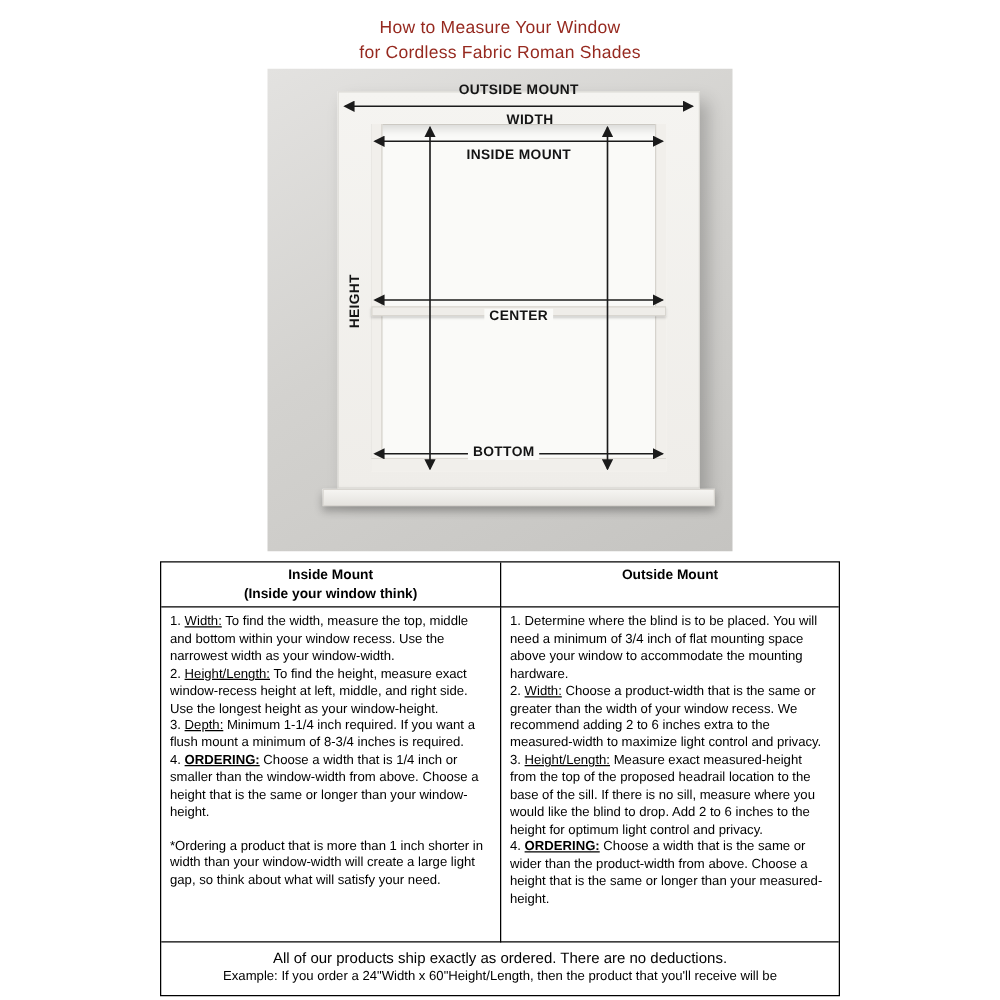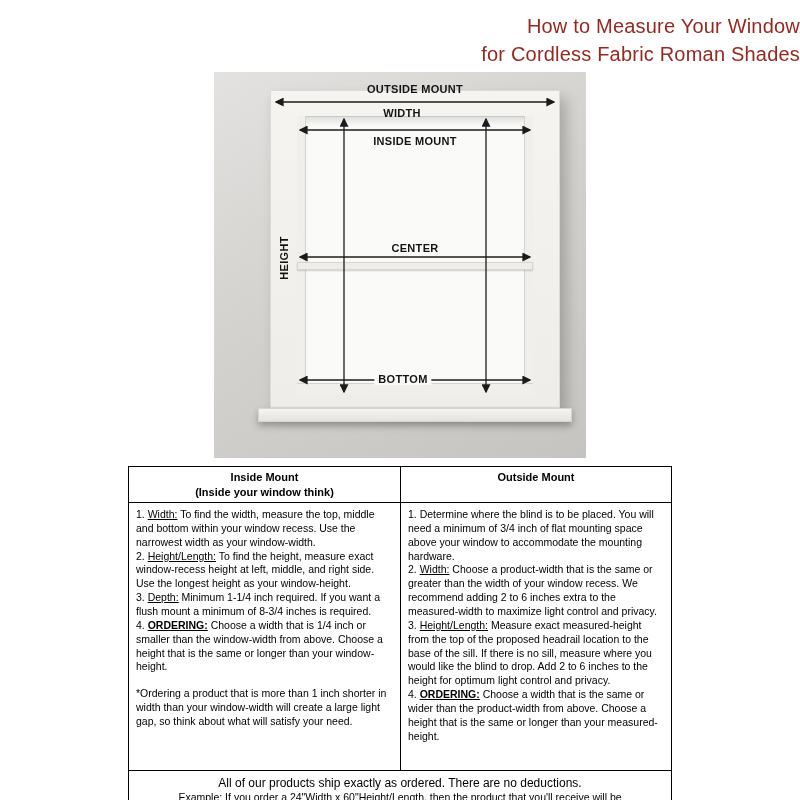--- a/index.html
+++ b/index.html
@@ -4,21 +4,21 @@
 <style>
   html,body{margin:0;padding:0;}
   body{
     width:800px;height:800px;overflow:hidden;background:#ffffff;
     font-family:"Liberation Sans",sans-serif;color:#000;
   }
   .page{position:relative;width:800px;height:800px;background:#fff;}
 
   
   .title{
-    text-align:right;padding-top:12px;font-size:20px;line-height:1.4;
+    text-align:center;padding-top:12px;font-size:14px;line-height:1.4;
     color:#96291f;letter-spacing:.2px;
   }
 
   
   .photo{position:relative;width:372px;height:386px;margin:4px auto 0;}
   .wall{position:absolute;inset:0;
     background:linear-gradient(150deg,#e3e2e0 0%,#d3d2cf 45%,#c5c4c1 100%);}
   .casing{position:absolute;left:56px;top:18px;width:290px;height:318px;
     background:linear-gradient(180deg,#f5f4f1 0%,#efede9 100%);
     box-shadow:6px 8px 13px rgba(0,0,0,.22), inset 0 0 0 1px #dcdad5;}
@@ -34,23 +34,23 @@
   .bottomrail{position:absolute;left:0;right:0;bottom:0;height:11px;background:#f1efeb;
     box-shadow:inset 0 1px 0 #d6d3cd;}
   .sill{position:absolute;left:44px;top:336px;width:314px;height:14px;
     background:linear-gradient(180deg,#f7f6f3,#e3e1dd);
     box-shadow:0 4px 7px rgba(0,0,0,.28), inset 0 0 0 1px #d8d5d0;}
   .arrows{position:absolute;left:0;top:0;}
   .dlabel{position:absolute;font-size:11px;font-weight:700;letter-spacing:.3px;
     color:#141414;white-space:nowrap;transform:translateX(-50%);}
   .dlabel.bg{background:#fafaf8;padding:0 4px;}
   .lab-outside{left:201px;top:11px;}
-  .lab-width{left:188px;top:35px;}
+  .lab-width{left:210px;top:35px;}
   .lab-inside{left:201px;top:63px;}
-  .lab-center{left:201px;top:170px;}
+  .lab-center{left:201px;top:192px;}
   .lab-bottom{left:189px;top:301px;}
   .lab-height{left:70px;top:186px;transform:translate(-50%,-50%) rotate(-90deg);}
 
   
   .mtable{width:542px;margin:8px auto 0;border:1.5px solid #000;
     font-size:10.5px;line-height:1.32;background:#fff;}
   .trow{display:grid;grid-template-columns:1fr 1fr;}
   .tcell + .tcell{border-left:1.5px solid #000;}
   .thead .tcell{text-align:center;font-weight:700;border-bottom:1.5px solid #000;
     padding:3px 14px;font-size:11px;}

